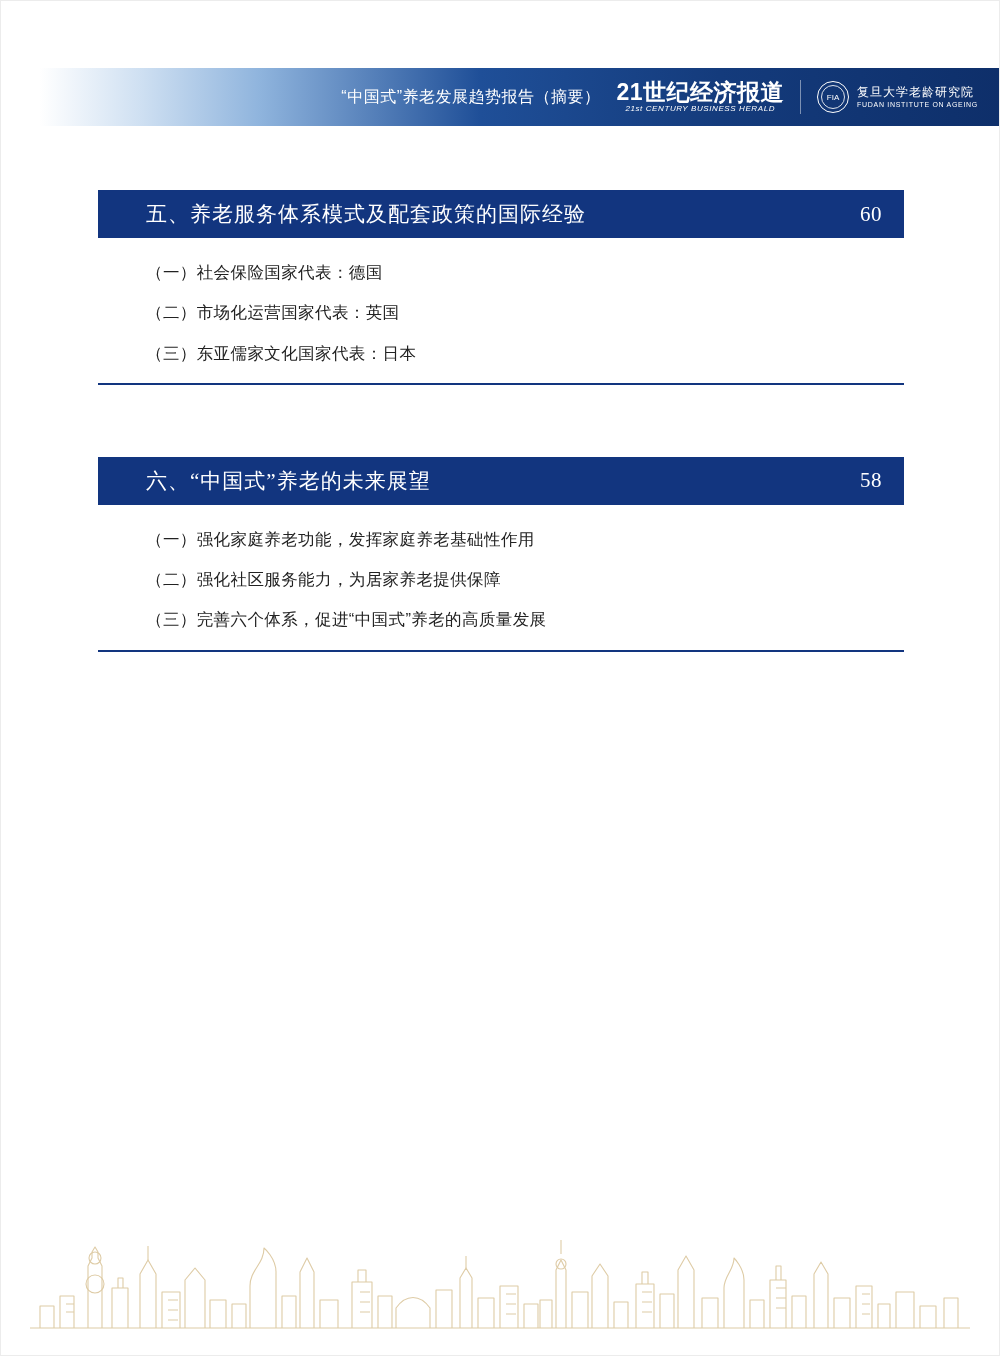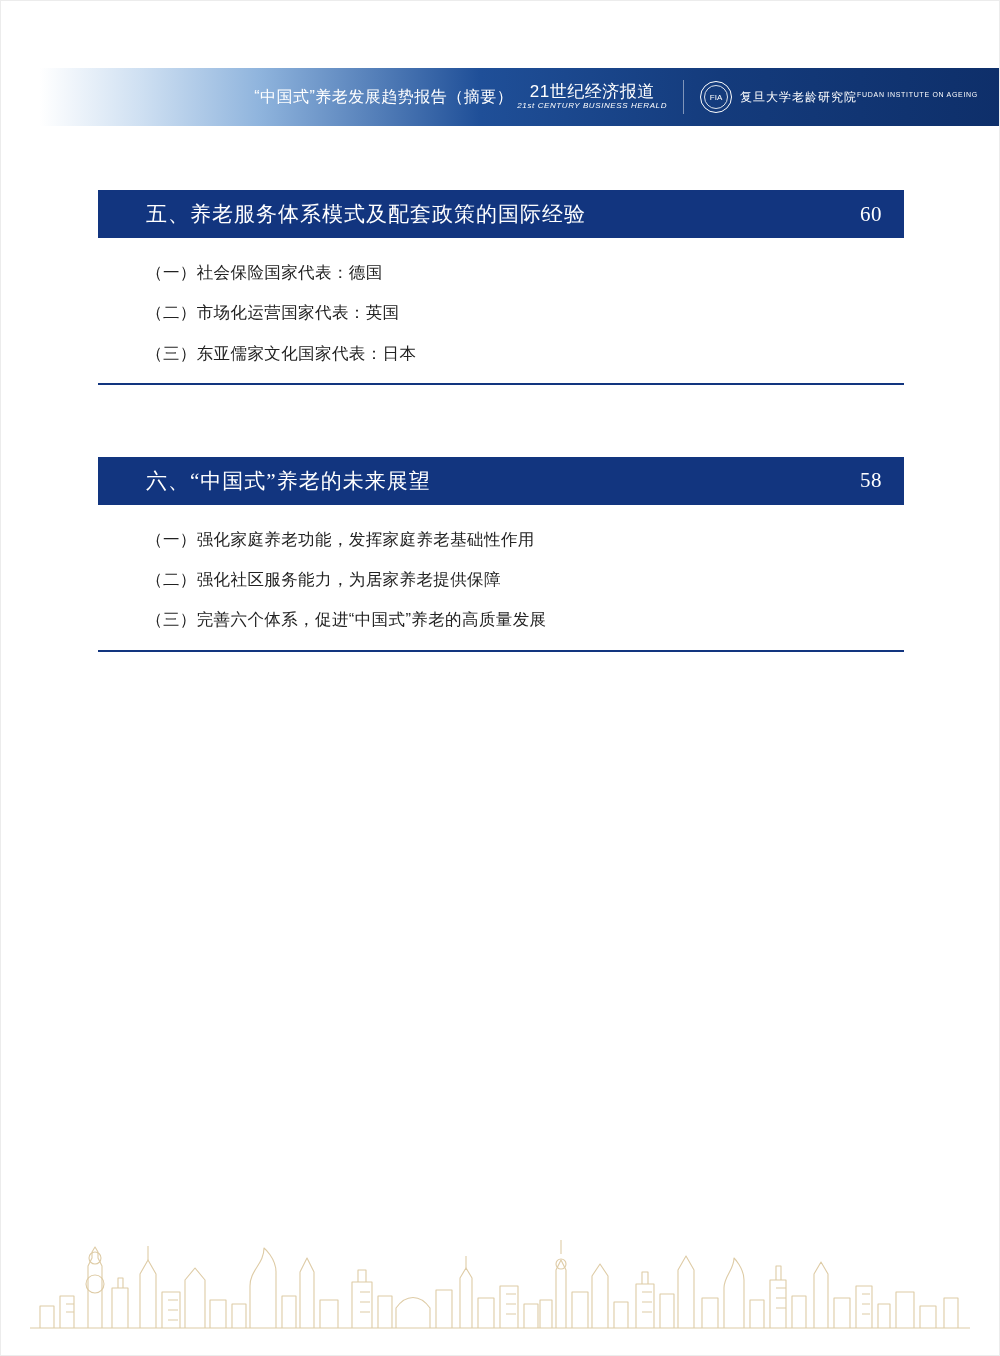--- a/index.html
+++ b/index.html
@@ -37,30 +37,30 @@
     align-items: center;
     justify-content: flex-end;
     box-sizing: border-box;
     padding-right: 22px;
   }
   .header-title {
     font-size: 16px;
     color: #ffffff;
     letter-spacing: 0.5px;
     white-space: nowrap;
-    margin-right: 4px;
+    margin-right: 16px;
   }
   .header-brand {
     display: flex;
     align-items: center;
     white-space: nowrap;
   }
   .brand-cn {
-    font-size: 17px;
-    font-weight: normal;
+    font-size: 23px;
+    font-weight: bold;
     color: #ffffff;
     letter-spacing: 0.5px;
     line-height: 1.05;
   }
   .brand-en {
     font-size: 8px;
     color: #ffffff;
     letter-spacing: 0.6px;
     line-height: 1.2;
     font-style: italic;
@@ -100,21 +100,21 @@
     position: absolute;
     left: 0; right: 0; top: 50%;
     transform: translateY(-50%);
     text-align: center;
     font-size: 8px;
     color: #ffffff;
     letter-spacing: 0;
   }
   .fudan-text {
     display: flex;
-    flex-direction: row;
+    flex-direction: column;
     justify-content: flex-end;
   }
   .fudan-cn {
     font-size: 12px;
     color: #ffffff;
     letter-spacing: 1px;
     line-height: 1.25;
   }
   .fudan-en {
     font-size: 7px;

